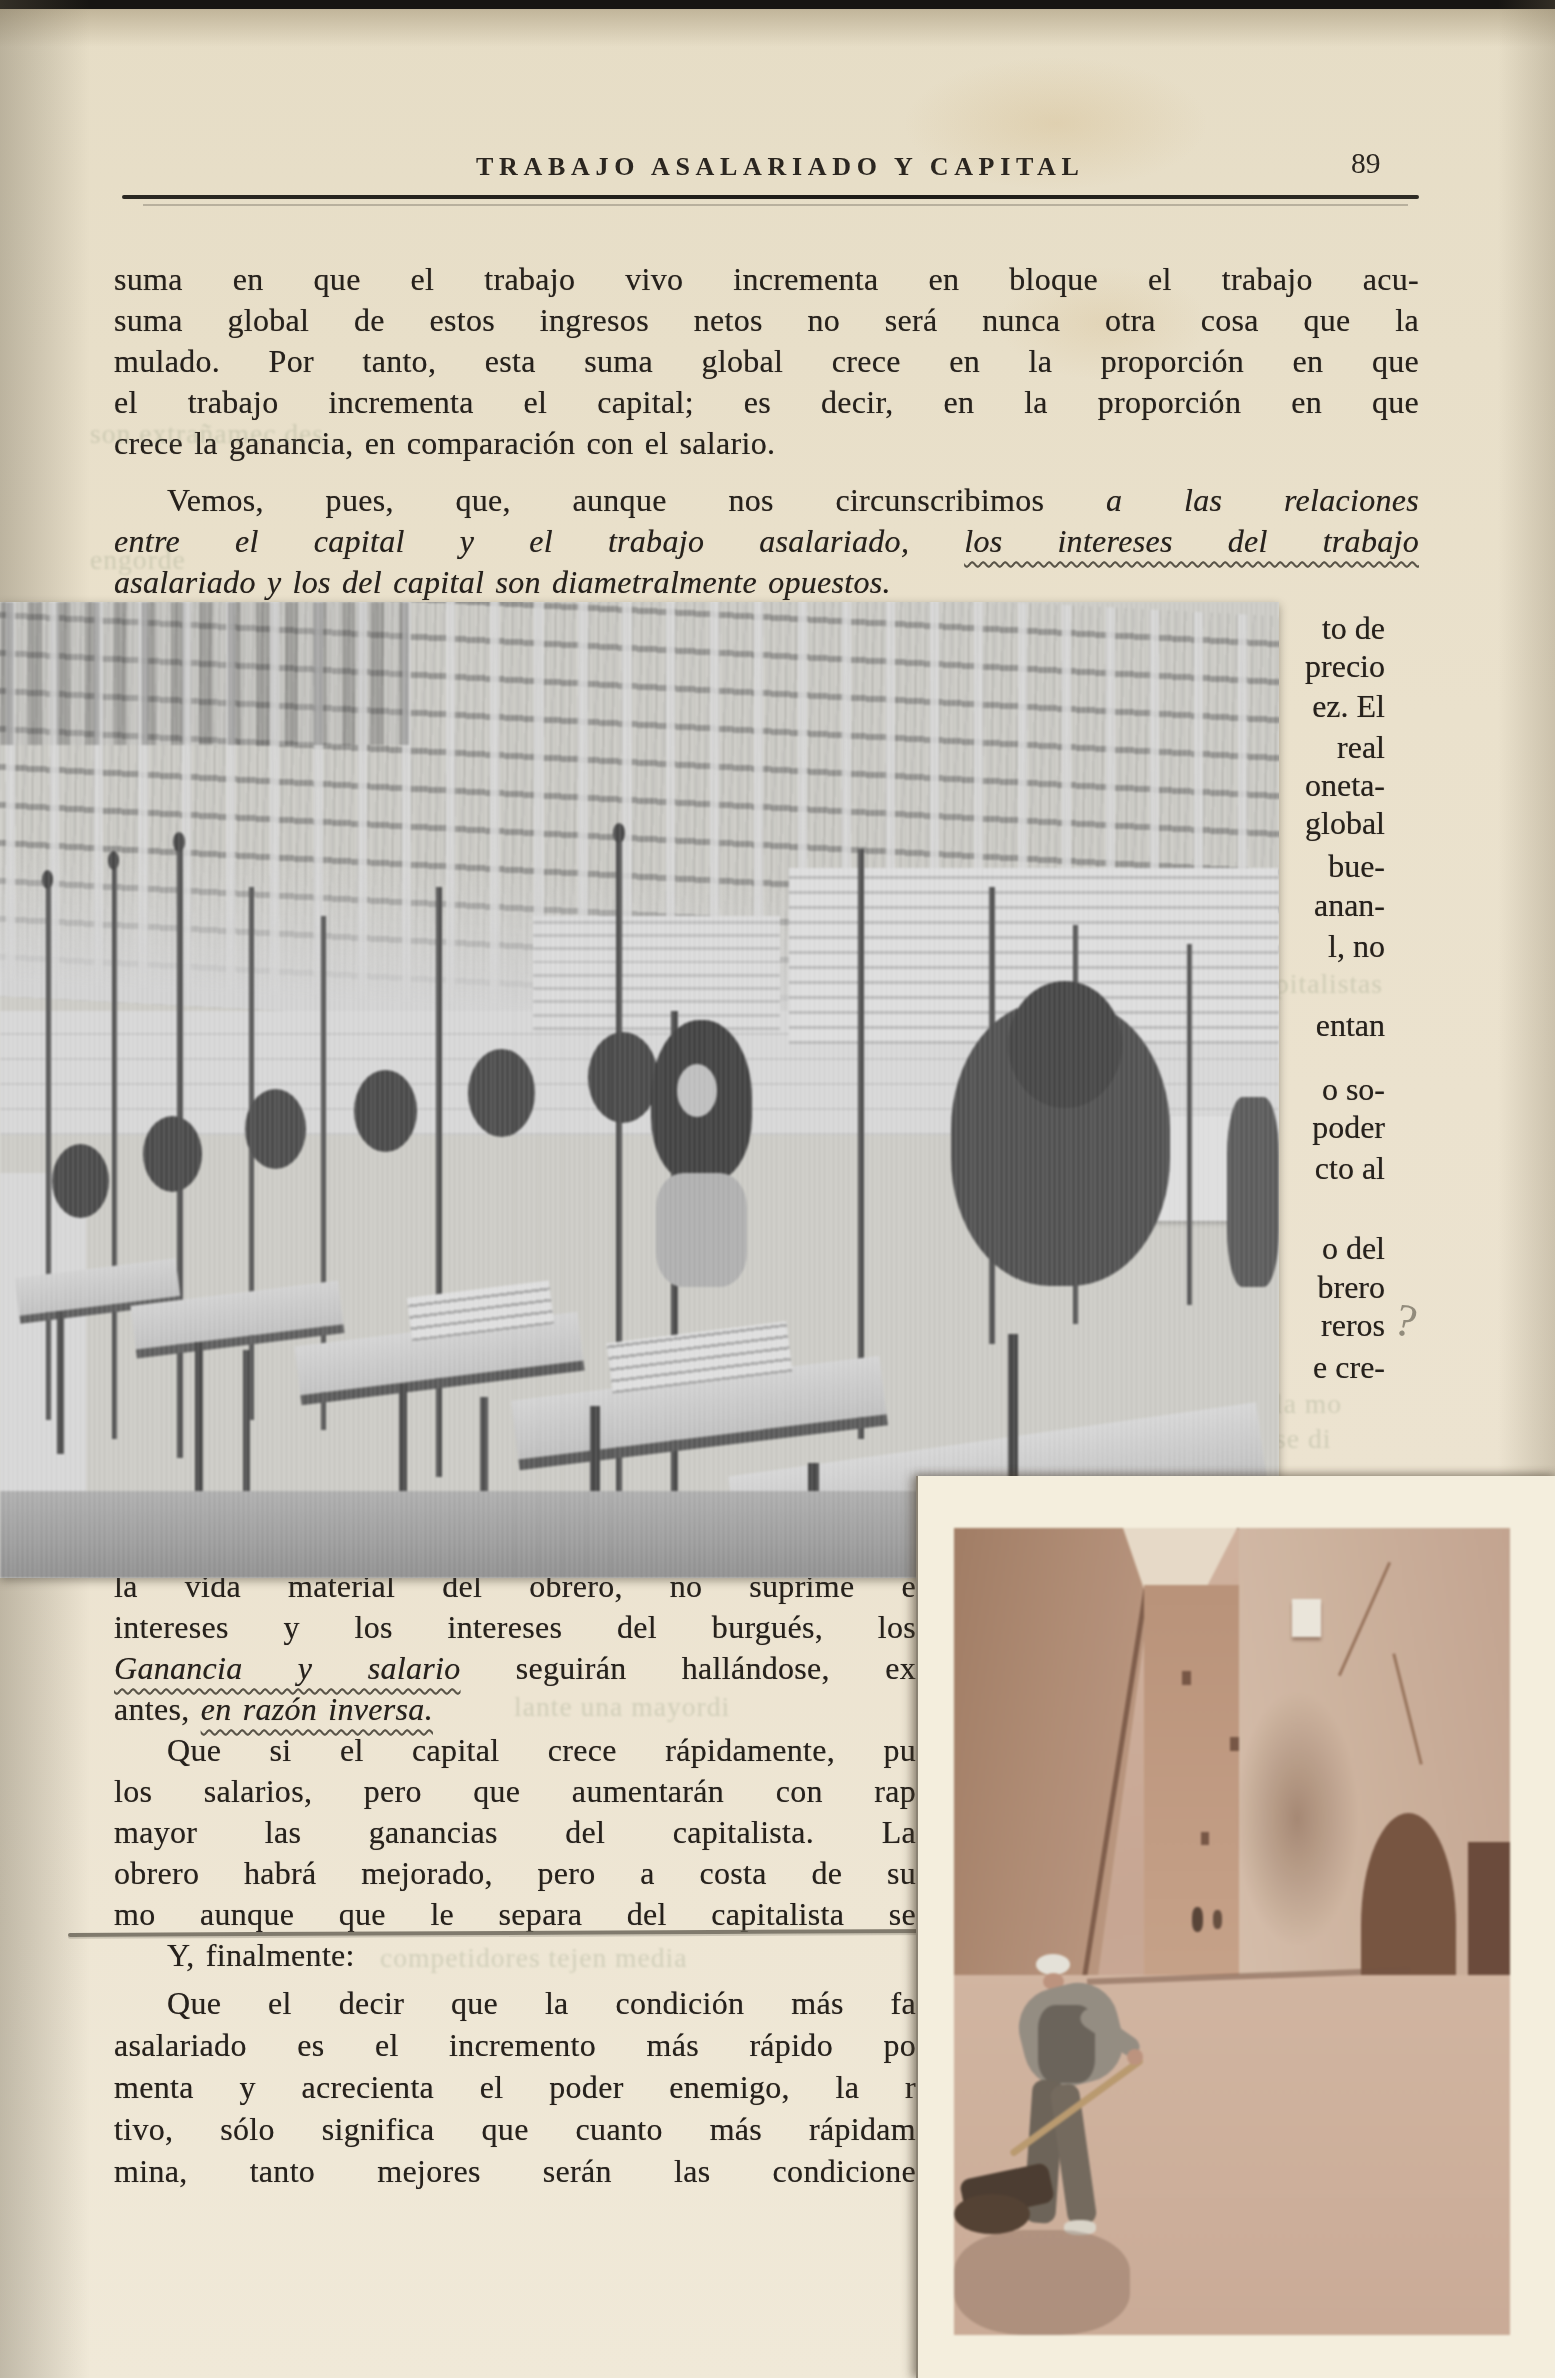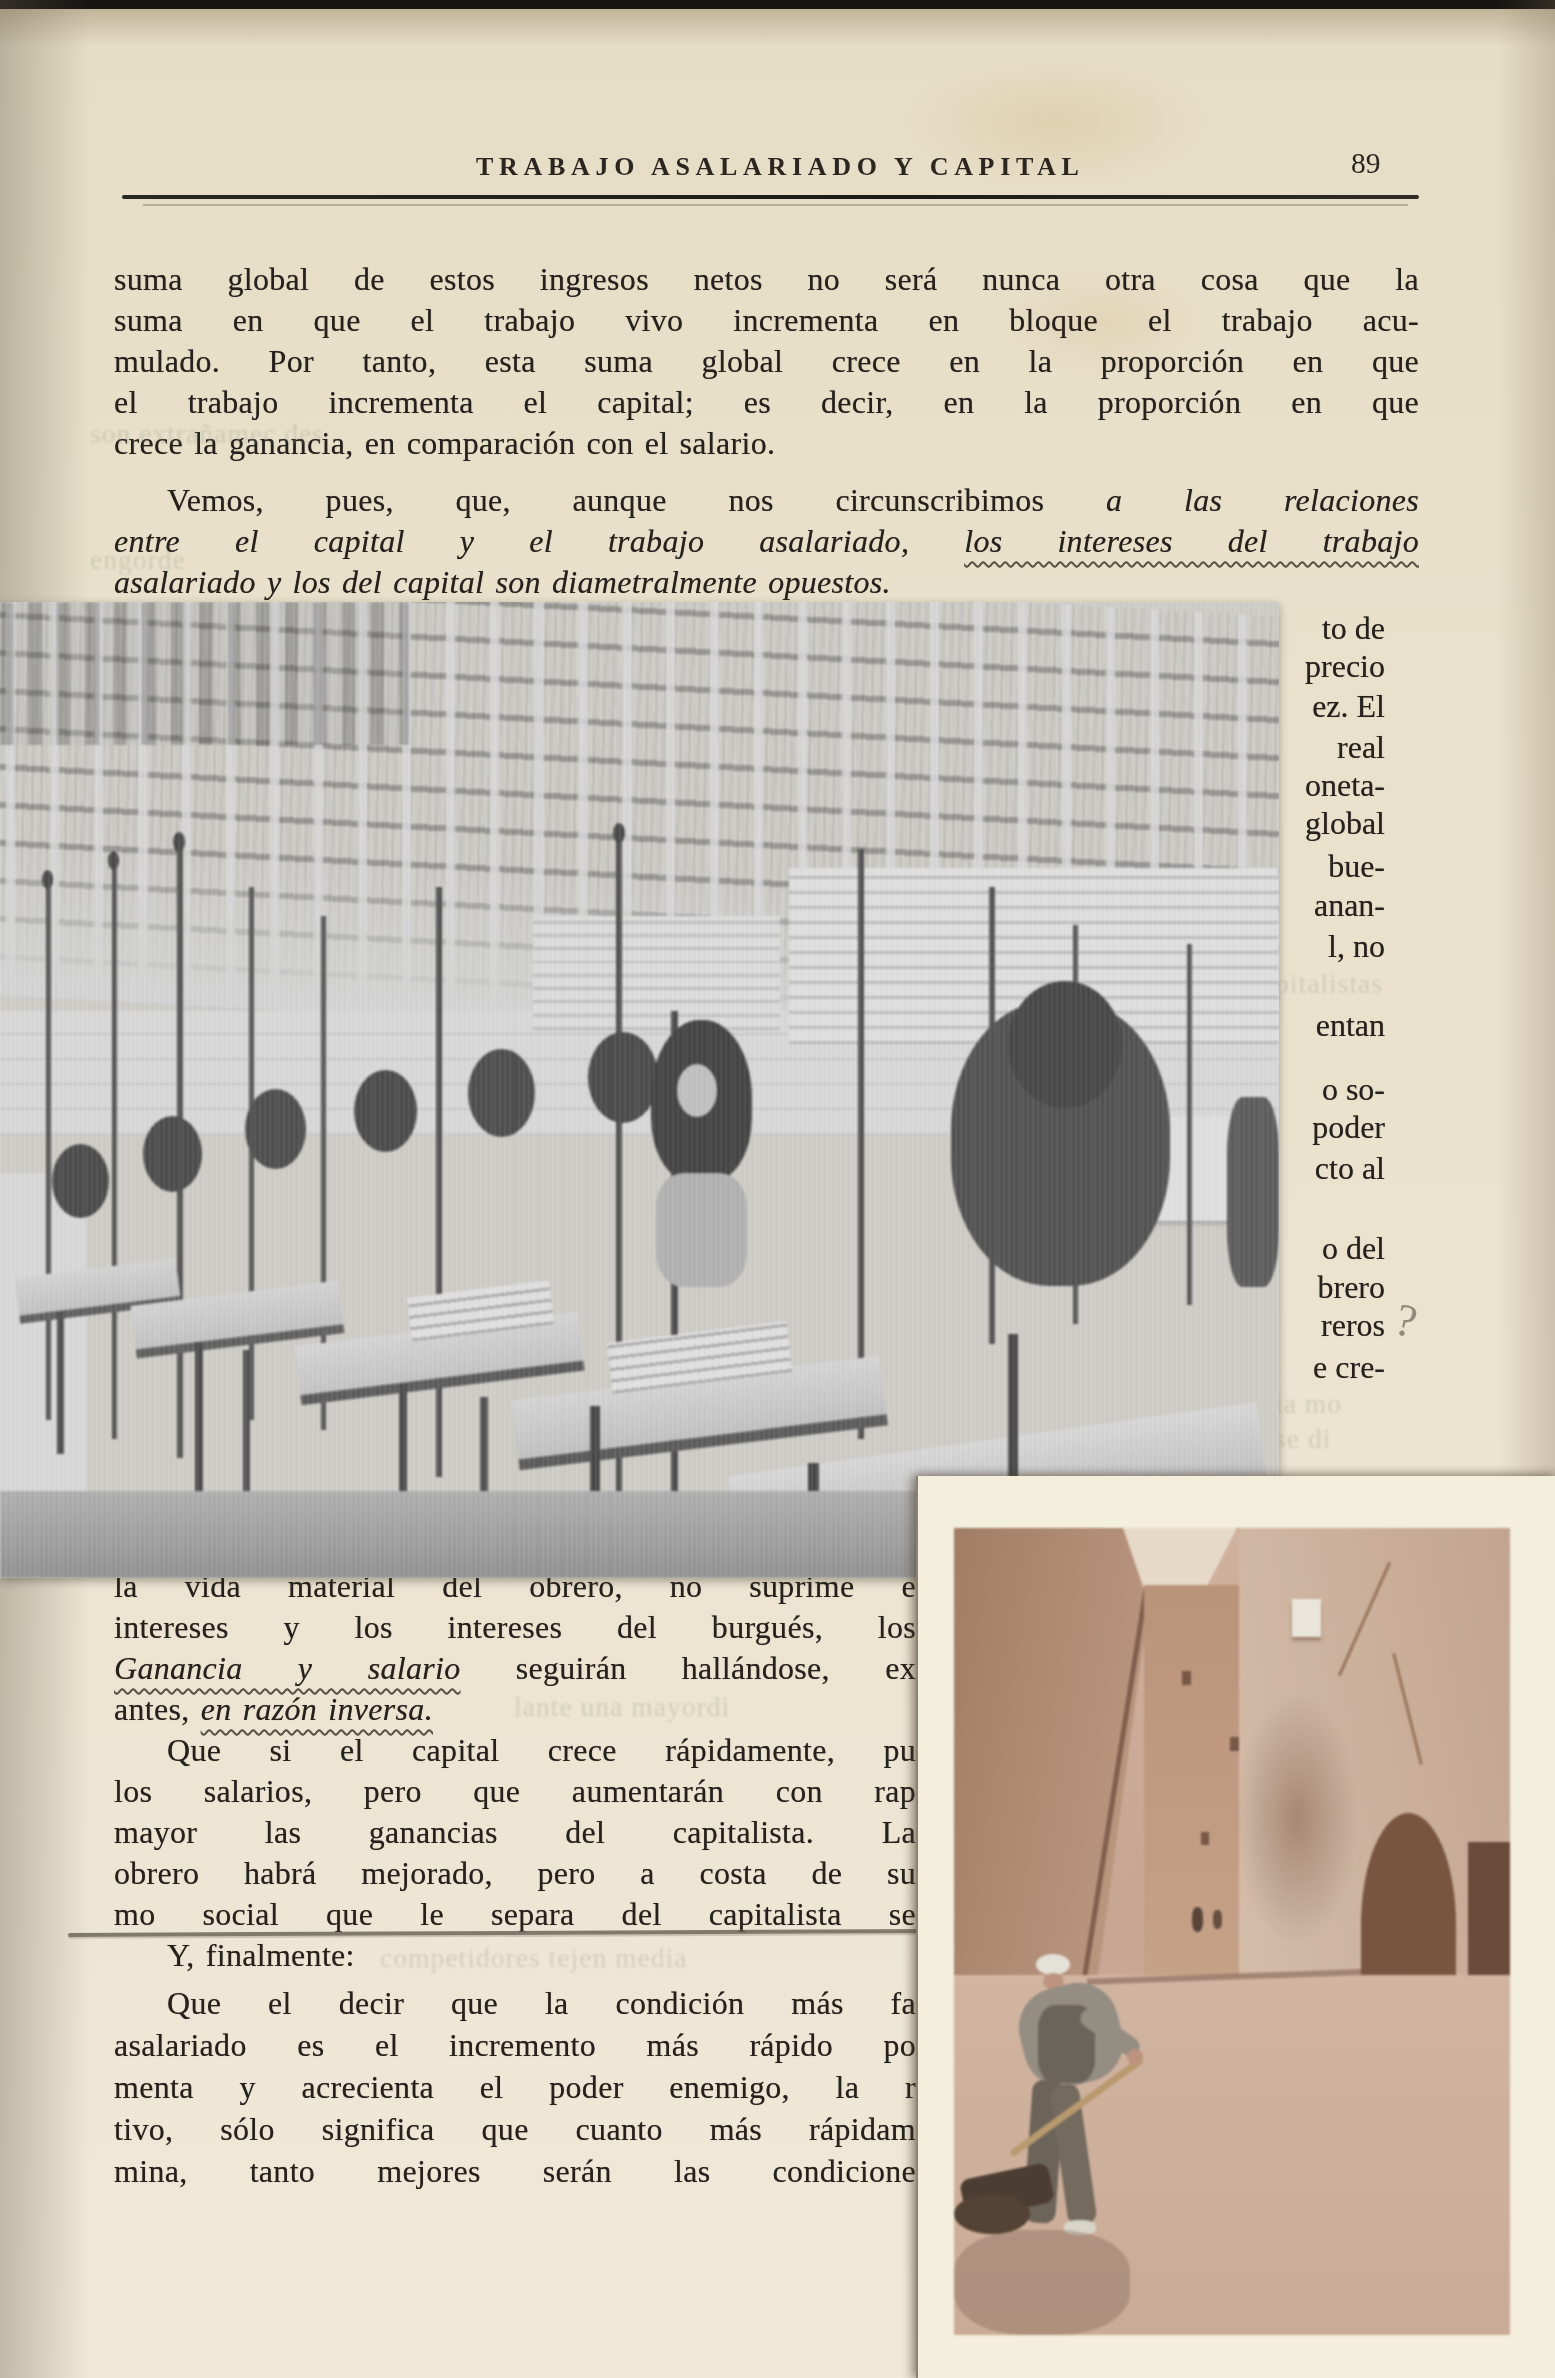--- a/index.html
+++ b/index.html
@@ -62,39 +62,39 @@
   <div class="edge-right"></div>
   <div class="stain" style="left:904px;top:57px;width:304px;height:133px;background:radial-gradient(closest-side,rgba(196,160,96,.22),rgba(196,160,96,0));"></div>
   <div class="stain" style="left:999px;top:266px;width:209px;height:114px;background:radial-gradient(closest-side,rgba(196,160,96,.16),rgba(196,160,96,0));"></div>
 
   <div class="running-head">TRABAJO ASALARIADO Y CAPITAL</div>
   <div class="folio">89</div>
   <div class="rule"></div>
   <div class="rule-echo"></div>
 
   <div class="tblock" id="blockA" style="left:114px;top:259px;width:1305px;">
+      <div class="tline just" style="height: 41px; line-height: 41px;"><span class="">suma en que el trabajo vivo incrementa en bloque el trabajo acu-</span></div>
       <div class="tline just" style="height: 41px; line-height: 41px;"><span class="">suma global de estos ingresos netos no será nunca otra cosa que la</span></div>
-      <div class="tline just" style="height: 41px; line-height: 41px;"><span class="">suma en que el trabajo vivo incrementa en bloque el trabajo acu-</span></div>
       <div class="tline just" style="height: 41px; line-height: 41px;"><span class="">mulado. Por tanto, esta suma global crece en la proporción en que</span></div>
       <div class="tline just" style="height: 41px; line-height: 41px;"><span class="">el trabajo incrementa el capital; es decir, en la proporción en que</span></div>
       <div class="tline" style="height: 41px; line-height: 41px;"><span class="">crece la ganancia, en comparación con el salario.</span></div>
       <div class="tline just ind" style="height: 41px; line-height: 41px; margin-top: 16px;"><span class="">Vemos, pues, que, aunque nos circunscribimos </span><span class="i ">a las relaciones</span></div>
       <div class="tline just" style="height: 41px; line-height: 41px;"><span class="i ">entre el capital y el trabajo asalariado, </span><span class="i u">los intereses del trabajo</span></div>
       <div class="tline" style="height: 41px; line-height: 41px;"><span class="i u">asalariado y los del capital son diametralmente opuestos.</span></div>
     </div>
   <div class="tblock" id="blockB" style="left:114px;top:1566px;width:802px;">
       <div class="tline just" style="height: 41px; line-height: 41px;"><span class="">la vida material del obrero, no suprime e</span></div>
       <div class="tline just" style="height: 41px; line-height: 41px;"><span class="">intereses y los intereses del burgués, los</span></div>
       <div class="tline just" style="height: 41px; line-height: 41px;"><span class="i u">Ganancia y salario</span><span class=""> seguirán hallándose, ex</span></div>
       <div class="tline" style="height: 41px; line-height: 41px;"><span class="">antes, </span><span class="i u">en razón inversa.</span></div>
       <div class="tline just ind" style="height: 41px; line-height: 41px;"><span class="">Que si el capital crece rápidamente, pu</span></div>
       <div class="tline just" style="height: 41px; line-height: 41px;"><span class="">los salarios, pero que aumentarán con rap</span></div>
       <div class="tline just" style="height: 41px; line-height: 41px;"><span class="">mayor las ganancias del capitalista. La</span></div>
       <div class="tline just" style="height: 41px; line-height: 41px;"><span class="">obrero habrá mejorado, pero a costa de su</span></div>
-      <div class="tline just" style="height: 41px; line-height: 41px;"><span class="">mo social que le separa del capitalista se</span></div>
+      <div class="tline just" style="height: 41px; line-height: 41px;"><span class="">mo aunque que le separa del capitalista se</span></div>
       <div class="tline ind" style="height: 41px; line-height: 41px;"><span class="">Y, finalmente:</span></div>
     </div>
   <div class="tblock" id="blockC" style="left:114px;top:1982px;width:802px;">
       <div class="tline just ind" style="height: 42px; line-height: 42px;"><span class="">Que el decir que la condición más fa</span></div>
       <div class="tline just" style="height: 42px; line-height: 42px;"><span class="">asalariado es el incremento más rápido po</span></div>
       <div class="tline just" style="height: 42px; line-height: 42px;"><span class="">menta y acrecienta el poder enemigo, la r</span></div>
       <div class="tline just" style="height: 42px; line-height: 42px;"><span class="">tivo, sólo significa que cuanto más rápidam</span></div>
       <div class="tline just" style="height: 42px; line-height: 42px;"><span class="">mina, tanto mejores serán las condicione</span></div>
     </div>
 

